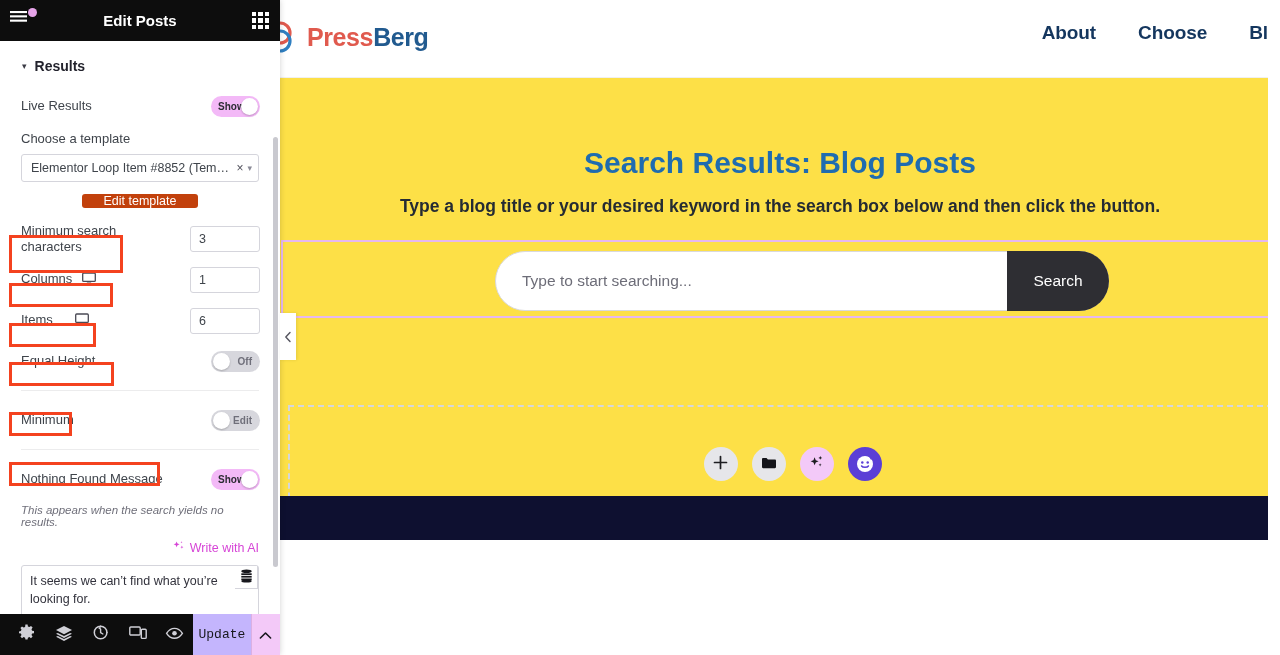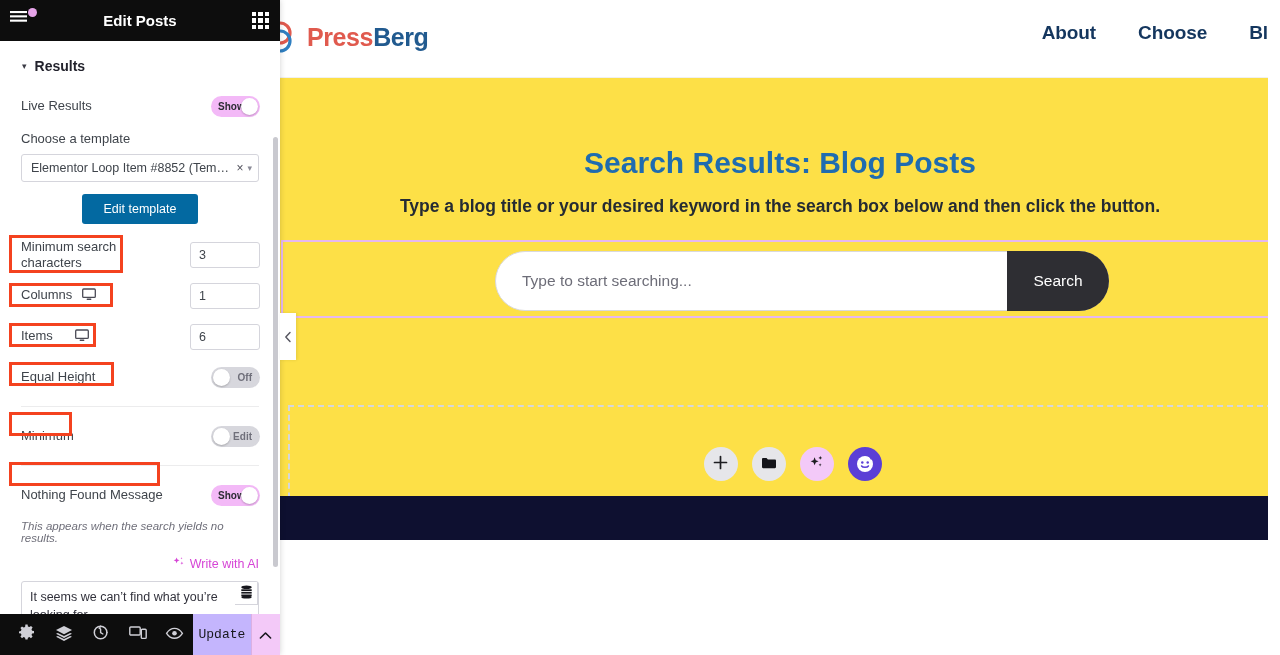--- a/index.html
+++ b/index.html
@@ -221,22 +221,22 @@
     background: #fff; cursor: pointer;
   }
   .select-value {
     flex: 1; white-space: nowrap; overflow: hidden; text-overflow: ellipsis;
   }
   .select-x { color: #51515c; font-size: 12px; padding: 0 4px; cursor: pointer; }
   .select-arrow { color: #8a8a96; font-size: 9px; }
 
   .btn-row { display: flex; justify-content: center; padding: 12px 0 4px 0; }
   .btn-dark {
-    background: #0369a1; color: #fff; border: none;
-    border-radius: 3px; padding: 8px 22px;
+    background: #c2410c; color: #fff; border: none;
+    border-radius: 3px; padding: 0 22px;
     font-size: 12.5px; cursor: pointer;
     font-family: "Liberation Sans", sans-serif;
   }
 
   .num-input {
     width: 70px; height: 26px;
     border: 1px solid #d5d5dc; border-radius: 3px;
     font-family: "Liberation Sans", sans-serif;
     font-size: 12.5px; color: #3f444b;
     padding: 0 8px; background: #fff; outline: none;

